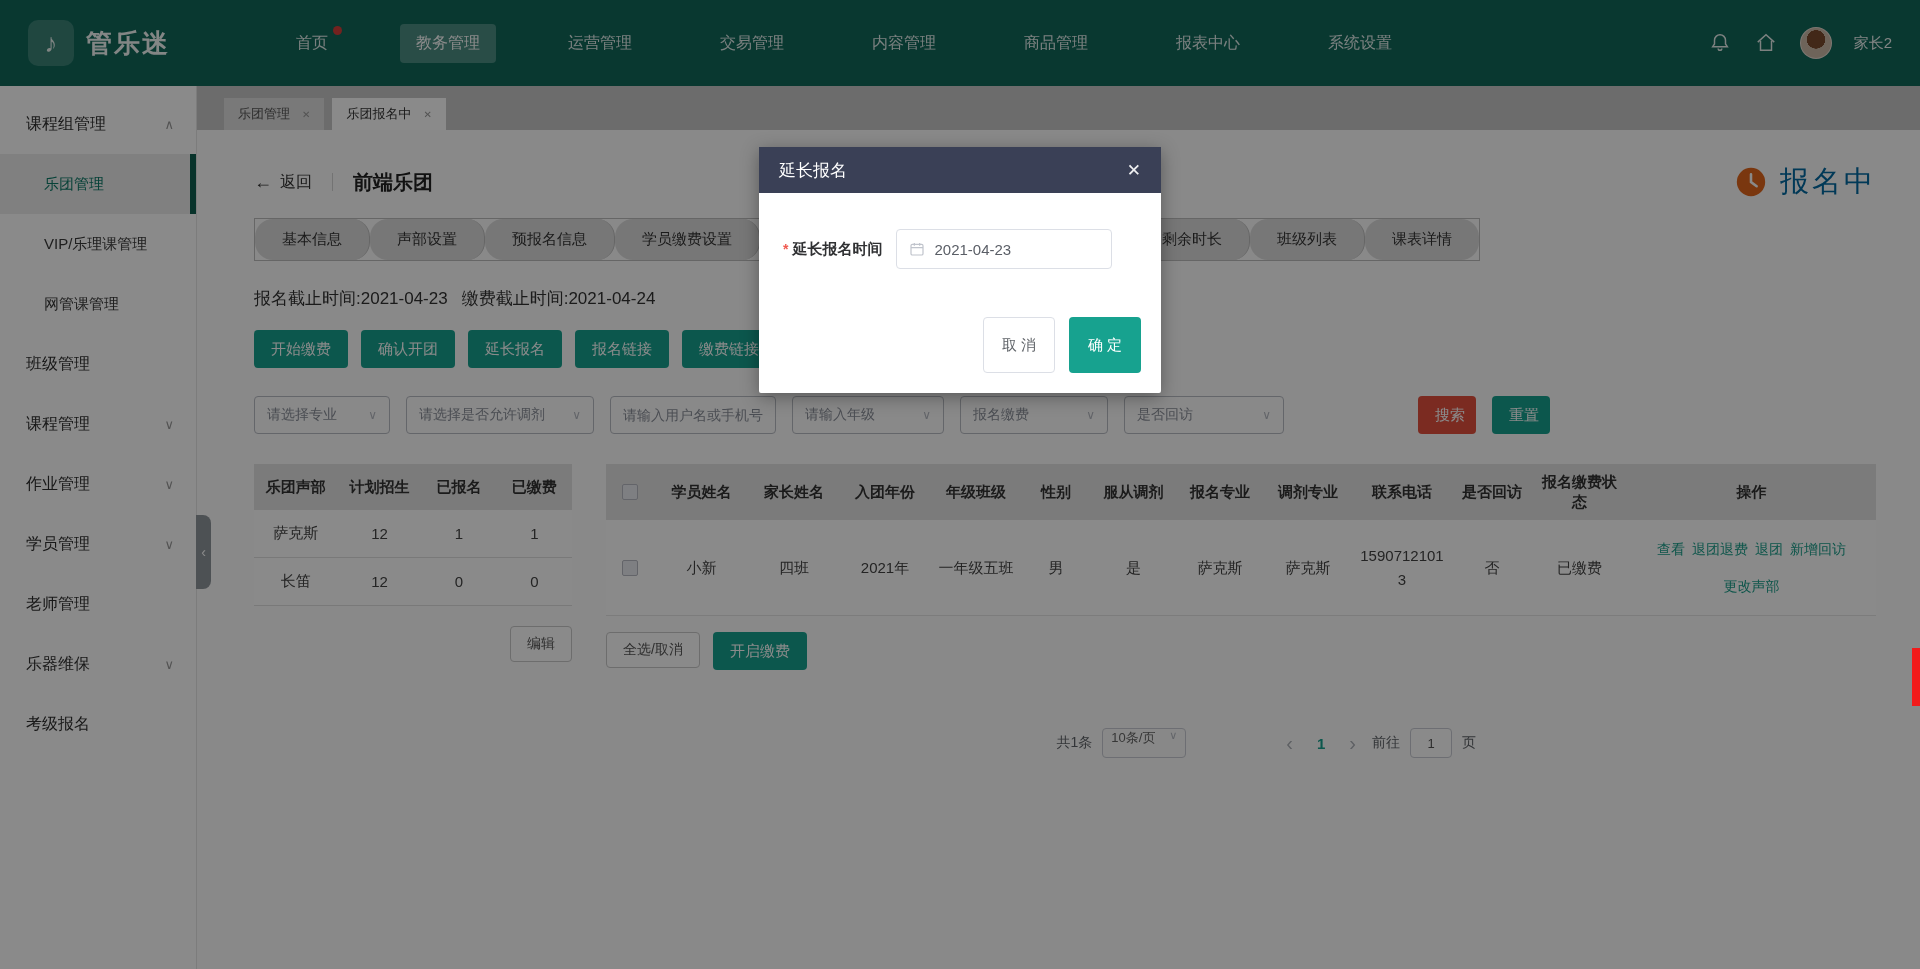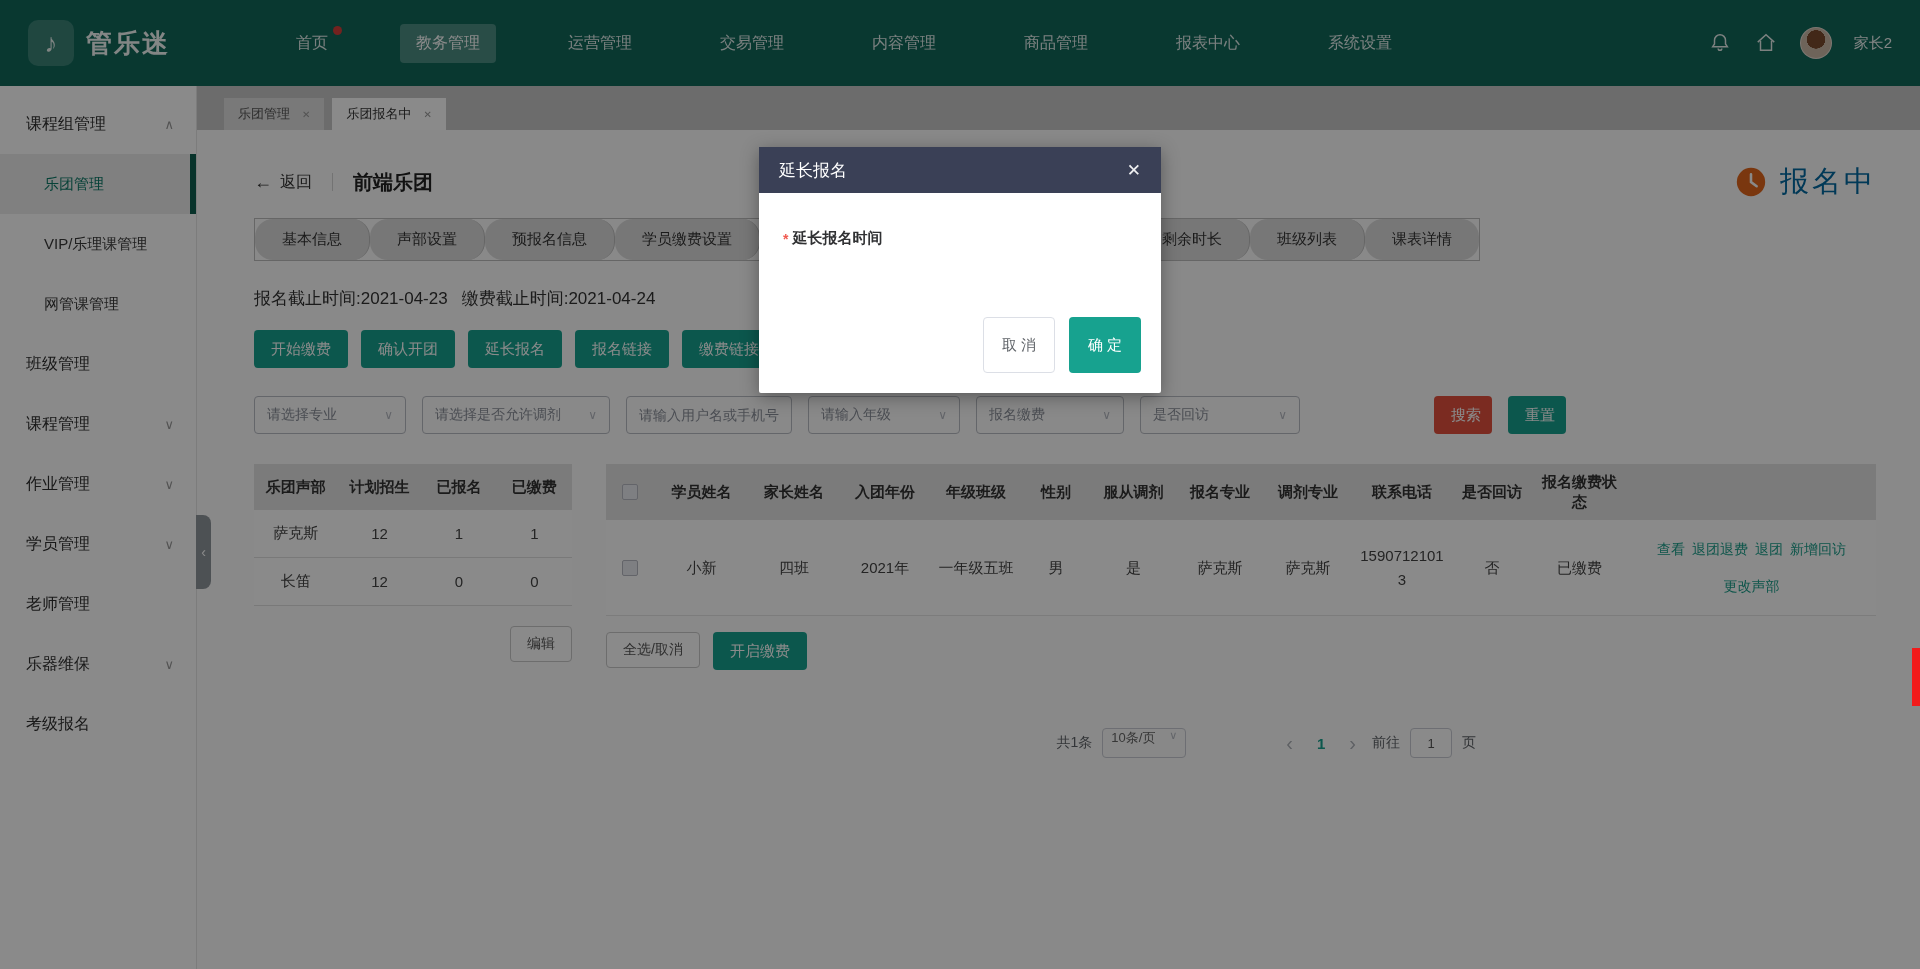--- a/index.html
+++ b/index.html
@@ -59,21 +59,21 @@
   .actions { margin-top:20px; display:flex; gap:13px; }
   .btn { border:none; border-radius:4px; height:38px; padding:0 17px; font-size:15px; color:#fff; background:#17a28f; cursor:pointer; font-family:inherit; white-space:nowrap; }
   .btn.orange { background:#e2671c; }
 
   
   .filters { margin-top:28px; display:flex; align-items:center; gap:16px; }
   .sel, .txt { height:38px; border:1px solid #b9bcc4; border-radius:4px; background:#fdfdfd; display:flex; align-items:center; padding:0 12px; font-size:14px; color:#8a8f99; cursor:pointer; }
   .sel .chev { margin-left:auto; color:#b6bac2; font-size:12px; padding-left:8px; }
   input.txt { cursor:text; color:#333; }
   input.txt::placeholder { color:#8a8f99; }
-  .w1{width:152px}.w2{width:188px}.w3{width:166px}.w4{width:152px}.w5{width:148px}.w6{width:160px}
+  .w1{width:136px}.w2{width:188px}.w3{width:166px}.w4{width:152px}.w5{width:148px}.w6{width:160px}
   .btn-search { margin-left:118px; background:#e3503e; width:58px; }
   .btn-reset { width:58px; }
 
   
   .tables-row { margin-top:30px; display:flex; align-items:flex-start; }
   .left-col { width:318px; flex:0 0 318px; margin-right:34px; }
   .mini-table { width:100%; }
   .mini-head, .mini-row { display:grid; grid-template-columns:1fr 1fr .9fr .9fr; }
   .mini-head { background:#e4e4e4; height:46px; }
   .mini-head span { display:flex; align-items:center; justify-content:center; font-size:15px; font-weight:bold; color:#333; }
@@ -329,20 +329,21 @@
                 <div class="c">家长姓名</div>
                 <div class="c">入团年份</div>
                 <div class="c">年级班级</div>
                 <div class="c">性别</div>
                 <div class="c">服从调剂</div>
                 <div class="c">报名专业</div>
                 <div class="c">调剂专业</div>
                 <div class="c">联系电话</div>
                 <div class="c">是否回访</div>
                 <div class="c">报名缴费状态</div>
+                <div class="c">操作</div>
               </div>
               <div class="bt-row">
                 <div class="c">
                     <span class="cb"></span>
                   </div>
                 <div class="c">小新</div>
                 <div class="c">四班</div>
                 <div class="c">2021年</div>
                 <div class="c">一年级五班</div>
                 <div class="c">男</div>
@@ -395,20 +396,27 @@
   <div class="modal">
     <div class="modal-head">
       <span class="modal-title">延长报名</span>
       <span class="modal-close">✕</span>
     </div>
     <div class="modal-body">
       <div class="field-label">
         <span class="req">*</span>
         <span>延长报名时间</span>
       </div>
+      <div class="date-input">
+        <svg width="16" height="16" viewBox="0 0 24 24" fill="none" stroke="#c0c4cc" stroke-width="1.8">
+            <rect x="3" y="5" width="18" height="16" rx="2"></rect>
+            <path d="M8 3v4M16 3v4M3 10h18"></path>
+          </svg>
+        <span class="date-value">2021-04-23</span>
+      </div>
     </div>
     <div class="modal-foot">
       <button class="m-btn m-cancel">取 消</button>
       <button class="m-btn m-confirm">确 定</button>
     </div>
   </div>
 
   <div class="red-scroll"></div>
 
 </div>

